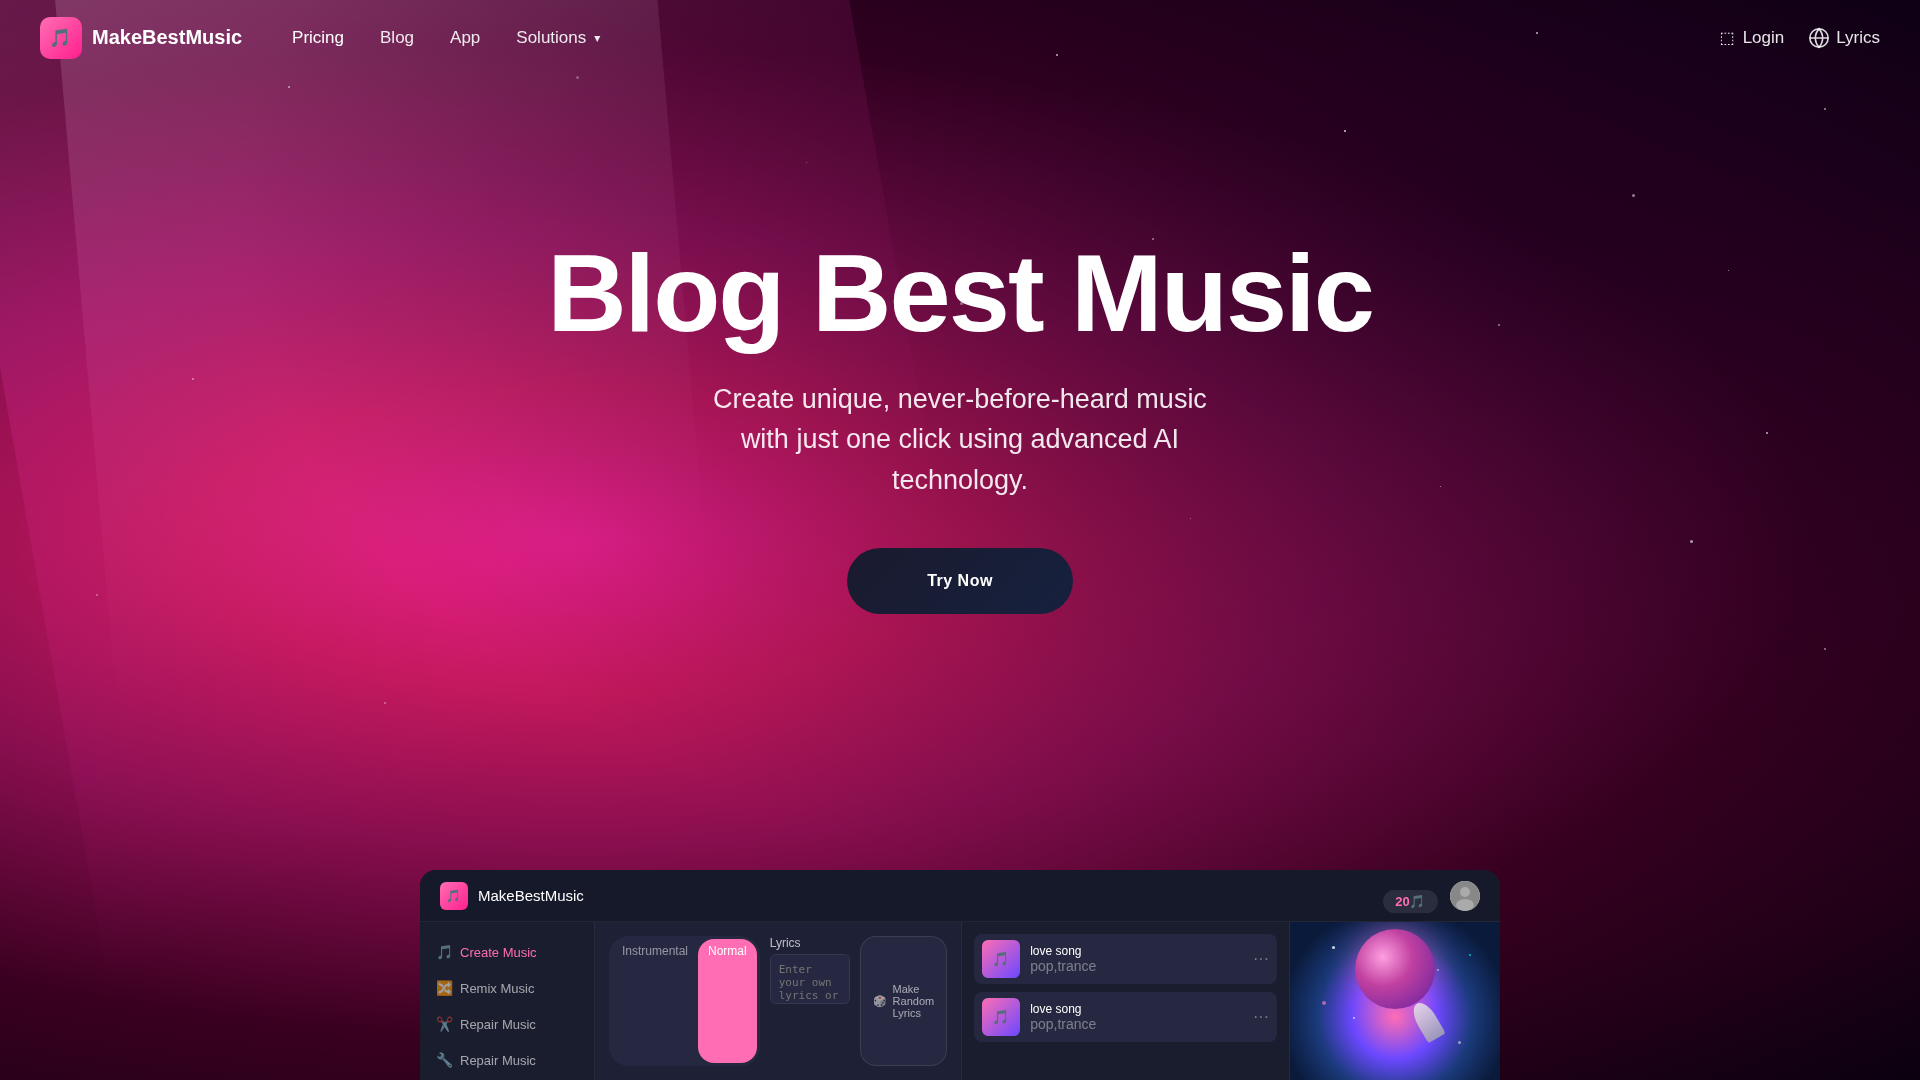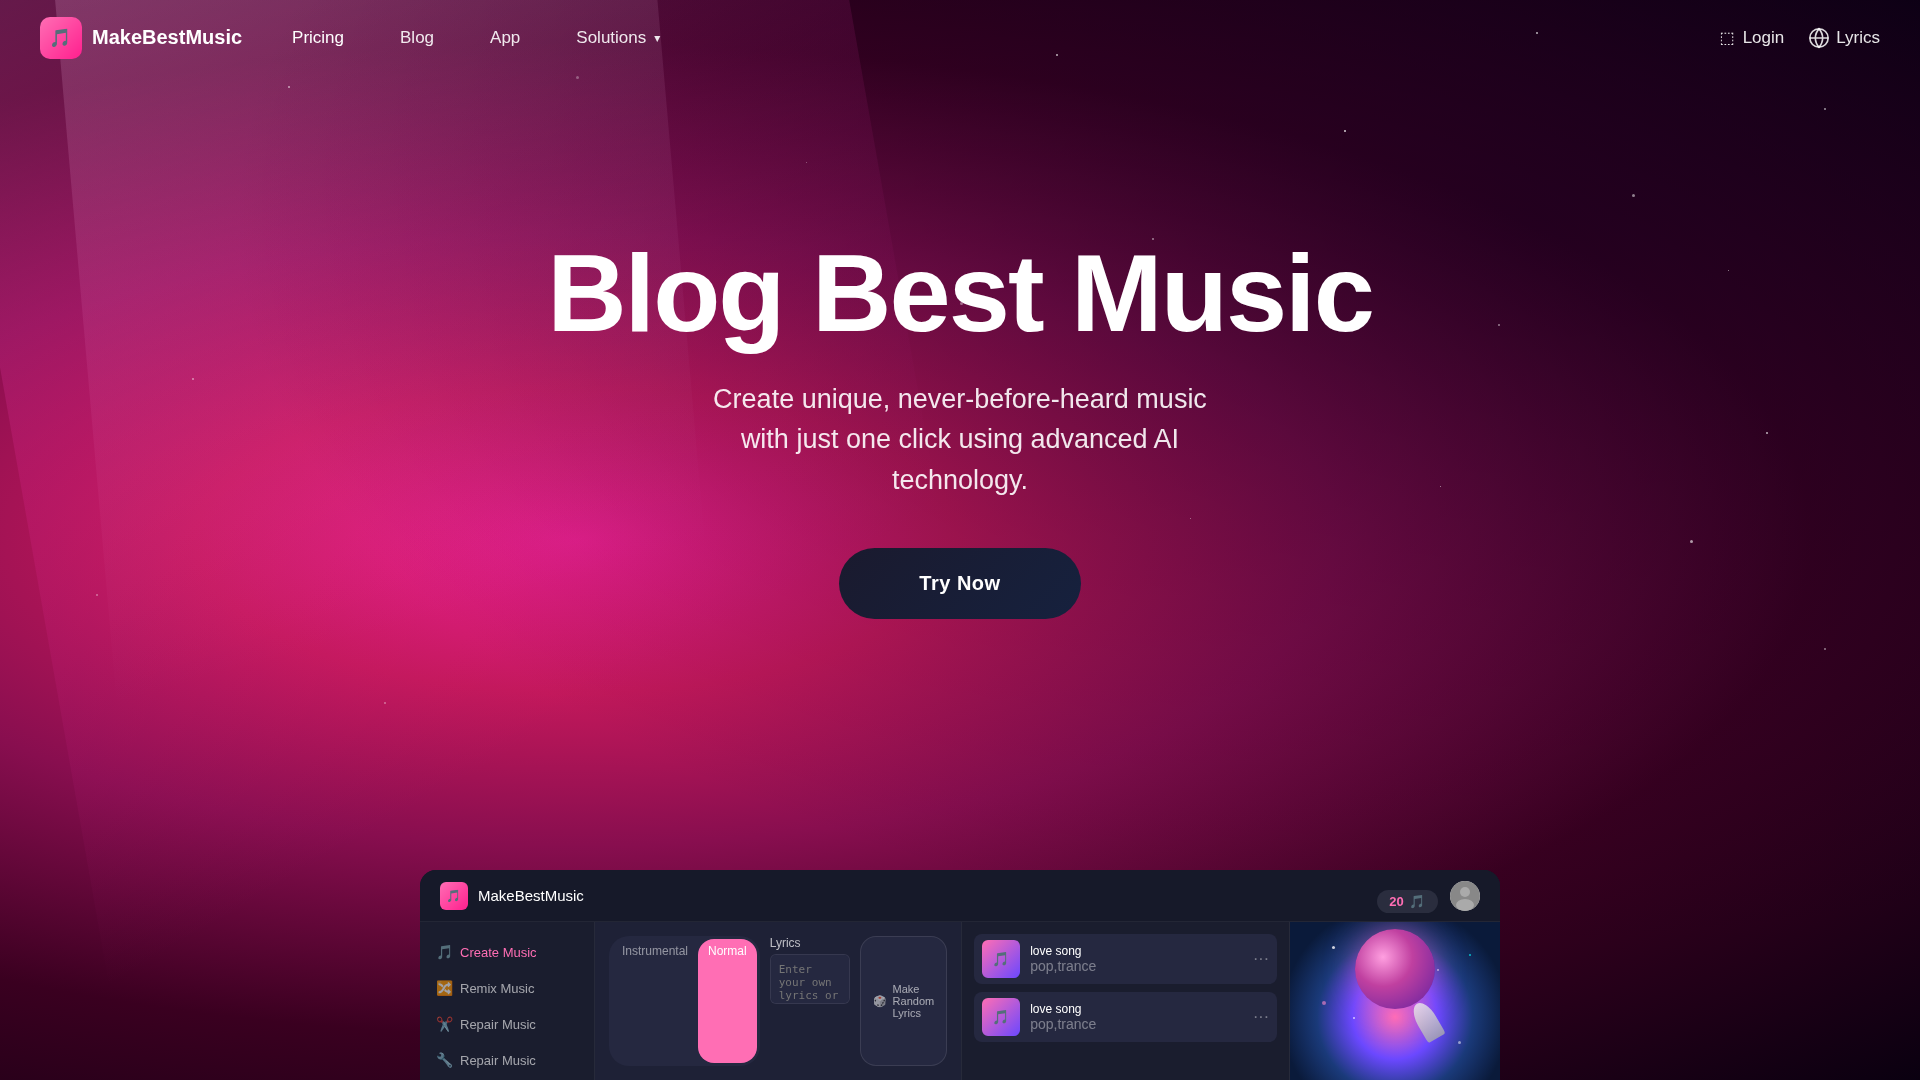--- a/index.html
+++ b/index.html
@@ -94,21 +94,21 @@
       font-size: 18px;
     }
     .nav-logo-text {
       color: white;
       font-size: 20px;
       font-weight: 600;
     }
     .nav-links {
       display: flex;
       align-items: center;
-      gap: 56px;
+      gap: 36px;
       flex: 1;
     }
     .nav-link {
       color: rgba(255,255,255,0.9);
       font-size: 17px;
       cursor: pointer;
       text-decoration: none;
     }
     .nav-link.active {
       color: white;
@@ -172,21 +172,21 @@
       line-height: 1.5;
       margin-bottom: 48px;
       max-width: 500px;
     }
     .try-now-btn {
       background: linear-gradient(135deg, #1a1a2e, #16213e);
       color: white;
       border: none;
       padding: 24px 80px;
       border-radius: 50px;
-      font-size: 20px;
+      font-size: 16px;
       font-weight: 600;
       cursor: pointer;
       letter-spacing: 0.5px;
     }
 
     
     .app-mockup {
       position: absolute;
       bottom: 0;
       left: 50%;
@@ -233,21 +233,20 @@
       display: flex;
       align-items: center;
       gap: 12px;
     }
     .credits-badge {
       background: #2a2d3e;
       border-radius: 20px;
       padding: 4px 12px;
       display: flex;
       align-items: flex-end;
-      gap: 6px;
       color: white;
       font-size: 13px;
       margin-top: 12px;
     }
     .credits-num {
       color: #ff6eb4;
       font-weight: 600;
     }
     .avatar-circle {
       width: 30px;

